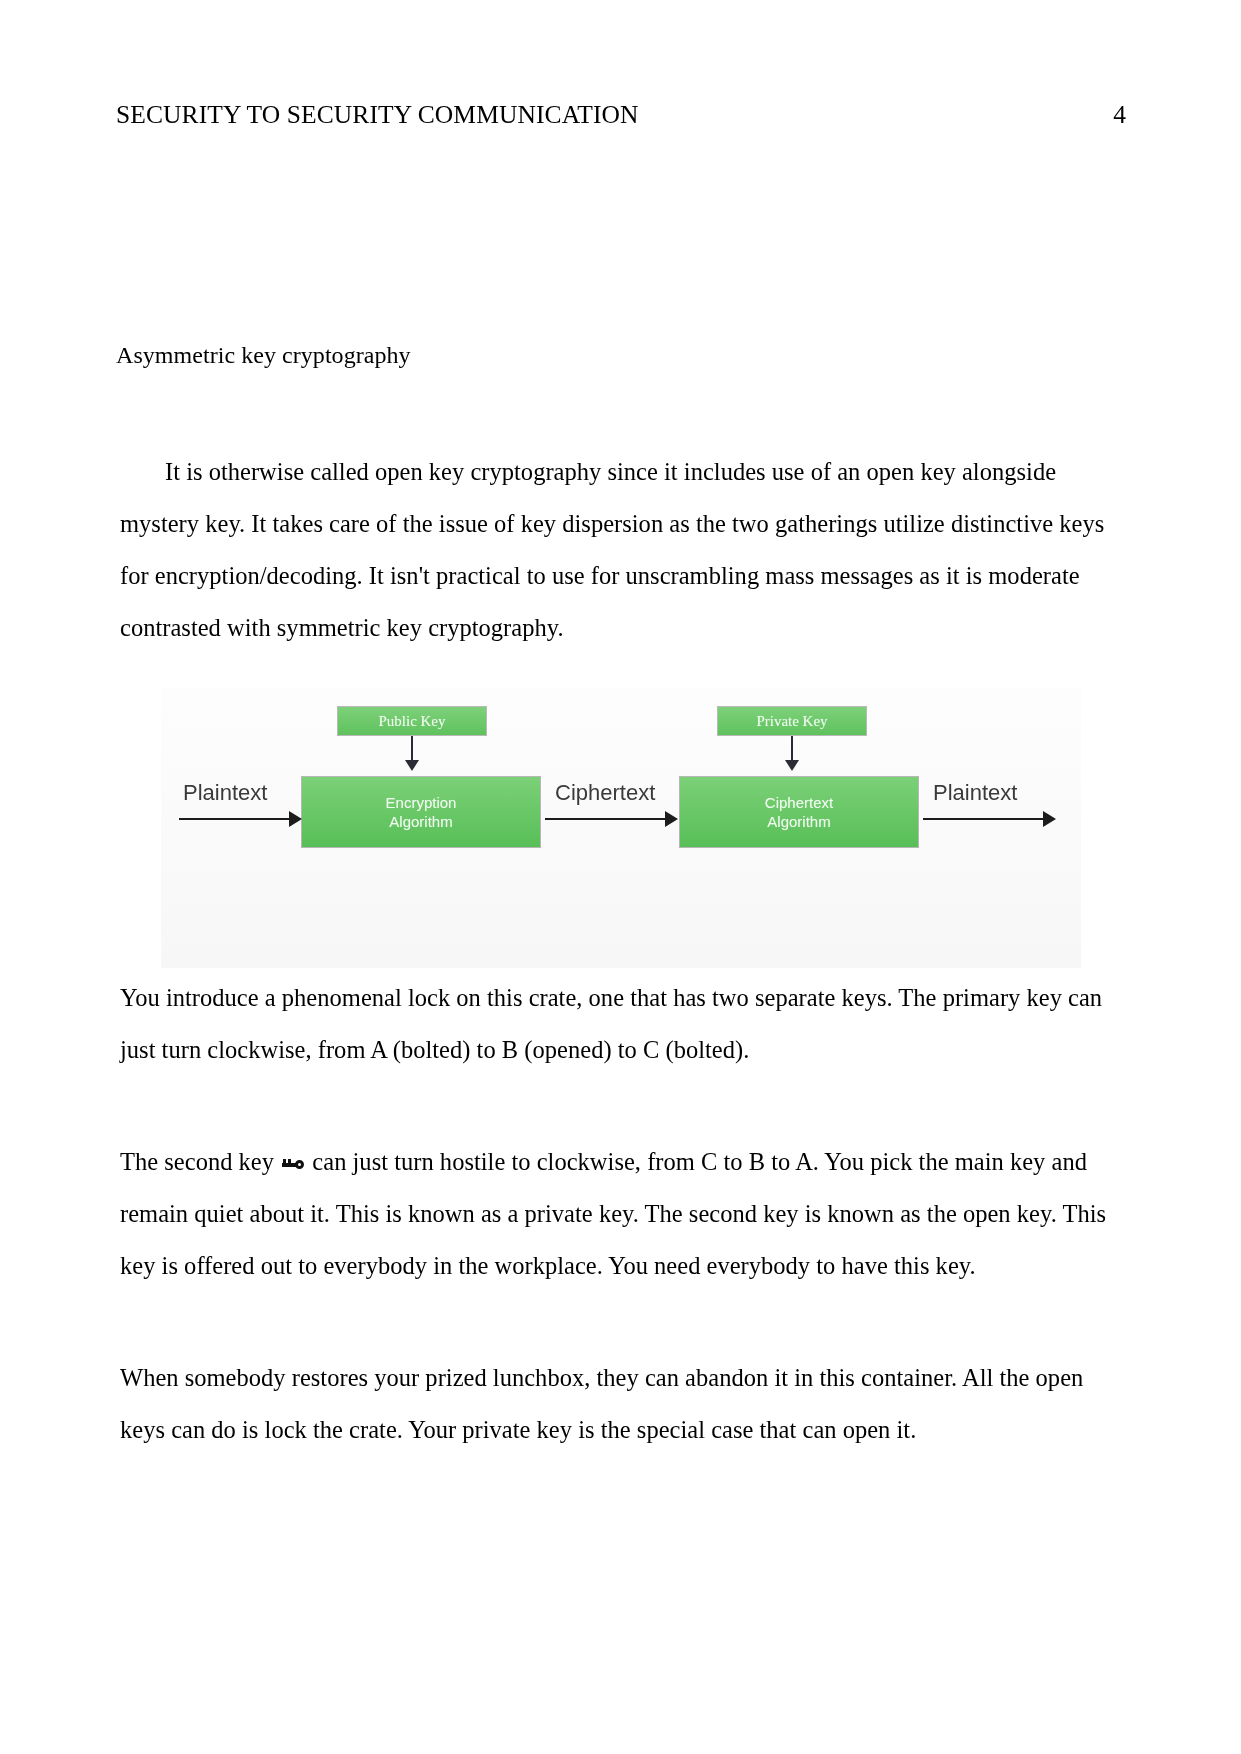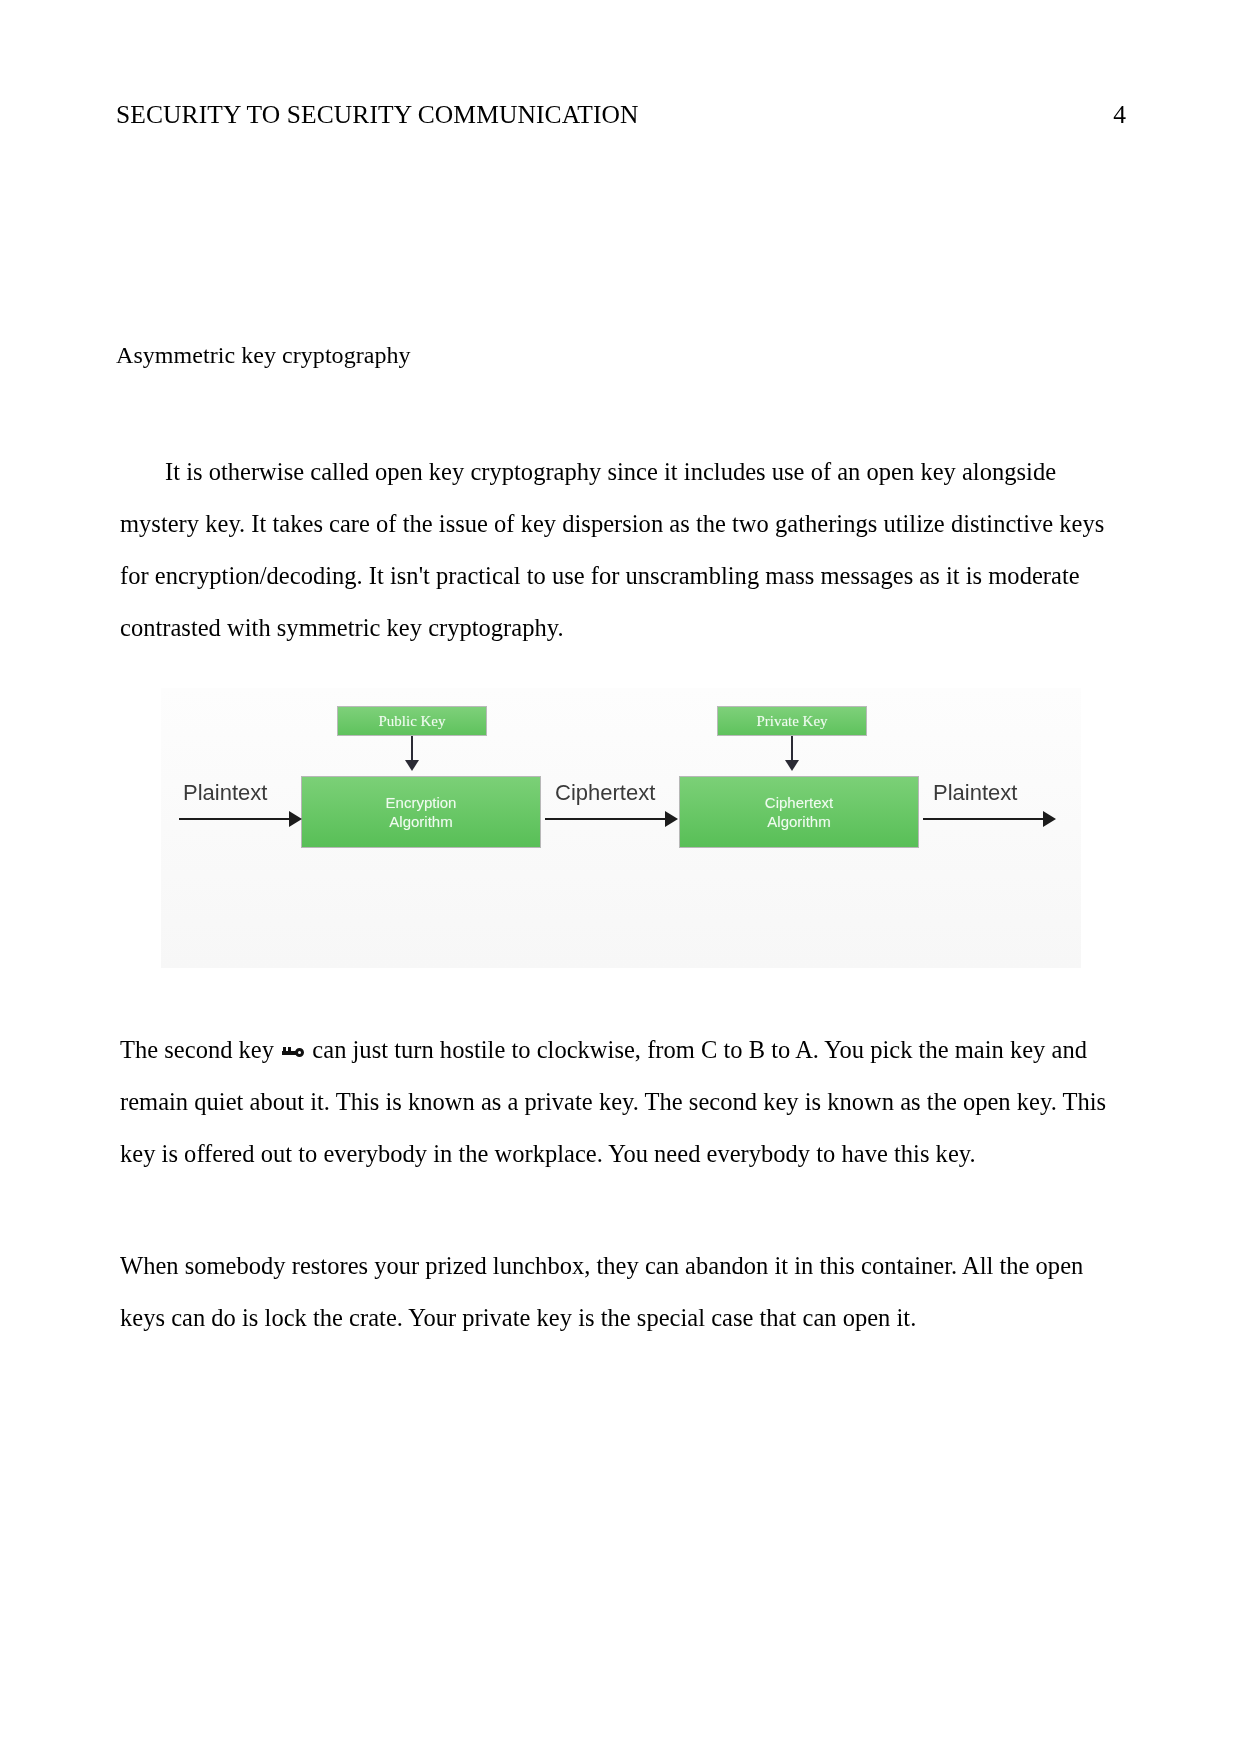--- a/index.html
+++ b/index.html
@@ -279,20 +279,21 @@
         <div class="h-head" id="arrow-in-head"></div>
         <div class="h-line" id="arrow-mid-line"></div>
         <div class="h-head" id="arrow-mid-head"></div>
         <div class="h-line" id="arrow-out-line"></div>
         <div class="h-head" id="arrow-out-head"></div>
 
 
       </div>
     </div>
 
+    <p class="para">You introduce a phenomenal lock on this crate, one that has two separate keys. The primary key can just turn clockwise, from A (bolted) to B (opened) to C (bolted).</p>
 
     <div class="gap-para"></div>
 
     <p class="para"><span>The second key</span> <span class="key-glyph"><span class="shaft"></span><span class="bit1"></span><span class="bit2"></span><span class="bow"></span></span> <span>can just turn hostile to clockwise, from C to B to A. You pick the main key and remain quiet about it. This is known as a private key. The second key is known as the open key. This key is offered out to everybody in the workplace. You need everybody to have this key.</span></p>
 
     <div class="gap-para"></div>
 
     <p class="para">When somebody restores your prized lunchbox, they can abandon it in this container. All the open keys can do is lock the crate. Your private key is the special case that can open it.</p>
 
   </div>

